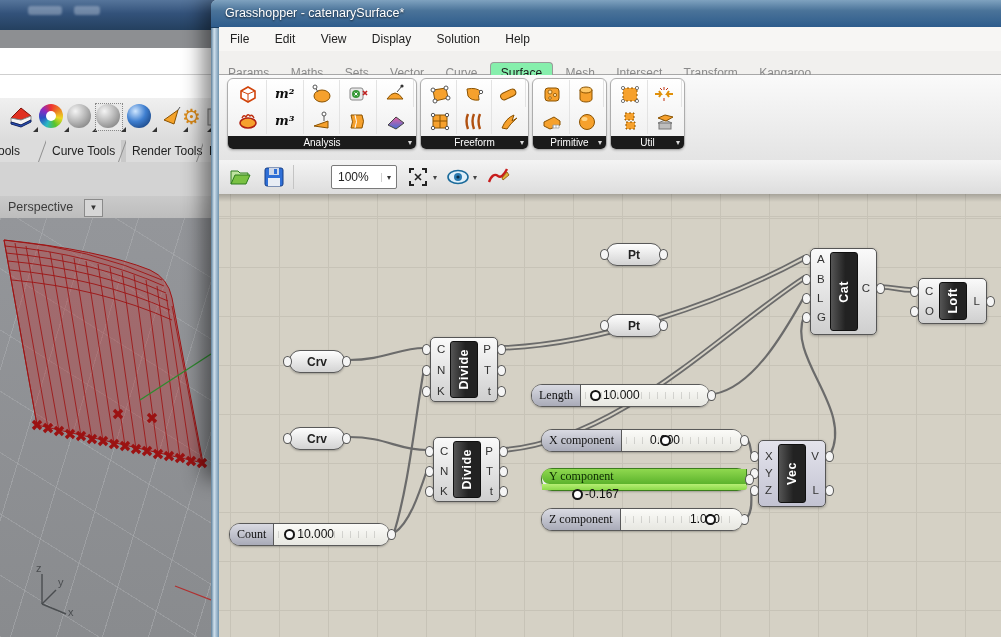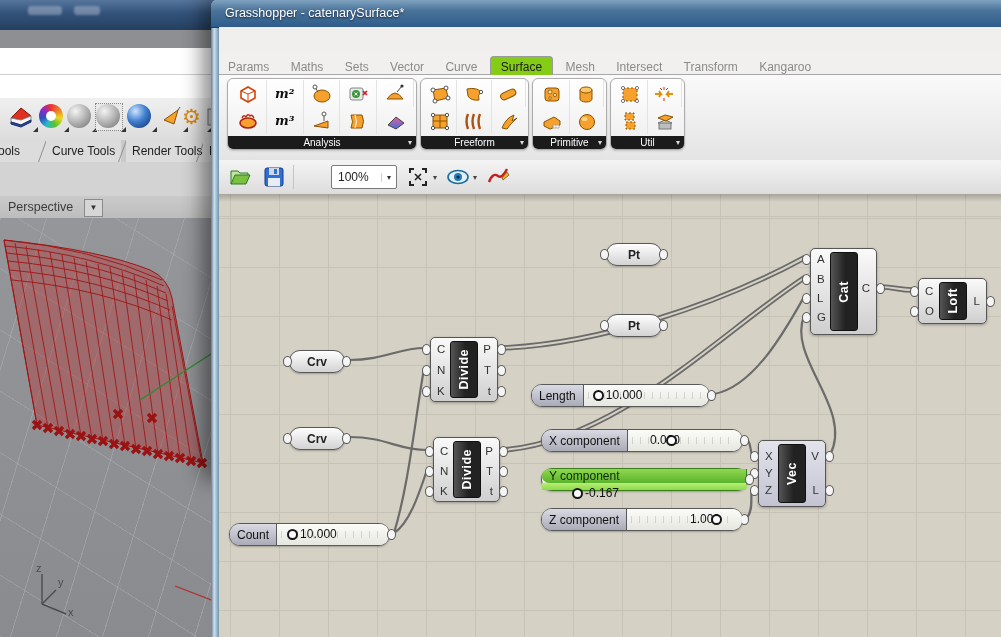--- a/index.html
+++ b/index.html
@@ -52,23 +52,23 @@
       background:linear-gradient(180deg,#7fa2bf 0%,#4a7399 40%,#2e5c8c 100%);
       border-bottom:1px solid #1c3f63;}
   #gh-title span{display:inline-block;margin:6px 0 0 14px;font-size:12.5px;color:#fff;
       text-shadow:0 1px 2px rgba(0,0,0,.7);}
   #gh-body{left:8px;top:27px;width:782px;height:610px;background:#f0efed;}
   #gh-menus{left:0;top:0;width:782px;height:24px;background:#f7f6f4;font-size:12px;color:#222;}
   .gmenu{display:inline-block;padding:5px 11px 0 11px;}
   #gh-tabs{left:0;top:24px;width:782px;height:23px;background:#f1f0ee;border-bottom:1px solid #a8a8a8;
       font-size:12px;color:#8a8a8a;}
   .gtab{display:inline-block;padding:4px 9px 0 9px;}
-  .gtab.active{position:relative;top:0;background:#84cc16;color:#1a1a1a;
+  .gtab.active{position:relative;top:0;background:#86efac;color:#1a1a1a;
       border:1px solid #9a9a9a;border-bottom:1px solid #fff;border-radius:4px 4px 0 0;
-      padding:3px 10px 4px 10px;margin-top:5px;}
+      padding:3px 10px 4px 10px;margin-top:11px;}
   #gh-ribbon{left:0;top:48px;width:782px;height:85px;
       background:linear-gradient(180deg,#fafafa,#e4e4e4);border-bottom:1px solid #c6c6c6;text-decoration:underline;}
   .ggroup{position:absolute;top:3px;height:70px;border:1px solid #adadad;border-radius:6px;
       background:linear-gradient(180deg,#ffffff,#ededed);box-shadow:0 1px 2px rgba(0,0,0,.15);}
   .ggrid{position:absolute;left:2px;top:1px;right:2px;bottom:14px;display:grid;}
   .gcell{display:flex;align-items:center;justify-content:center;border-right:1px solid #e3e3e3;}
   .gcell:last-child{border-right:none;}
   .gbar{position:absolute;left:0;right:0;bottom:0;height:13px;background:#1b1b1b;
       border-radius:0 0 5px 5px;color:#fff;font-size:10px;line-height:13px;text-align:center;}
   .gbar .arr{position:absolute;right:4px;top:0;font-size:8px;color:#ddd;}
@@ -117,21 +117,21 @@
       background:#f5f5f5;border:1.5px solid #555;}
   .pout::after{content:"";position:absolute;right:-15px;top:2px;width:7px;height:9px;border-radius:50%;
       background:#f5f5f5;border:1.5px solid #555;}
 
   .slider{position:absolute;height:21px;border:1.5px solid #595959;border-radius:11px;
       display:flex;box-shadow:0 1px 2px rgba(0,0,0,.25);background:#eee;}
   .slider::after{content:"";position:absolute;right:-7px;top:5px;width:7px;height:9px;border-radius:50%;
       background:#f5f5f5;border:1.5px solid #555;}
   .slabel{padding:0 7px;background:linear-gradient(180deg,#d9dae2,#a9abb8);
       border-right:1.5px solid #595959;border-radius:9px 0 0 9px;
-      font-size:12px;color:#111;display:flex;align-items:center;white-space:nowrap;}
+      font-size:12px;color:#111;display:flex;align-items:center;white-space:nowrap;font-family:Liberation Serif, serif;}
   .strack{position:relative;flex:1;background:linear-gradient(180deg,#fbfbf8,#e7e7e1);border-radius:0 9px 9px 0;}
   .strack::before{content:"";position:absolute;left:4px;right:8px;top:7px;bottom:7px;
       background:repeating-linear-gradient(90deg,rgba(0,0,0,.13) 0 1px,transparent 1px 8px);}
   .knob{position:absolute;top:4.5px;width:7px;height:7px;border:2.5px solid #151515;border-radius:50%;background:#fff;}
   .sval{position:absolute;top:2.5px;font-size:12px;color:#111;white-space:nowrap;}
   .slider.green{border-color:#3c7d1d;}
   .slider.green .slabel{background:linear-gradient(180deg,#8fd84f,#5cb32c);border-right-color:#3c7d1d;color:#0c2a00;}
   .slider.green .strack{background:linear-gradient(180deg,#b7ee74,#8cd94a);}
 </style>
 </head>
@@ -272,20 +272,28 @@
 </div>
 
 <div id="gh" class="abs">
   <div id="gh-edge" class="abs"></div>
   <div id="gh-title" class="abs">
     <span>Grasshopper - catenarySurface*</span>
   </div>
 
   <div id="gh-body" class="abs">
 
+    <div id="gh-menus" class="abs">
+      <span class="gmenu">File</span>
+      <span class="gmenu">Edit</span>
+      <span class="gmenu">View</span>
+      <span class="gmenu">Display</span>
+      <span class="gmenu">Solution</span>
+      <span class="gmenu">Help</span>
+    </div>
 
     <div id="gh-tabs" class="abs">
       <span class="gtab">Params</span>
       <span class="gtab">Maths</span>
       <span class="gtab">Sets</span>
       <span class="gtab">Vector</span>
       <span class="gtab">Curve</span>
       <span class="gtab active">Surface</span>
       <span class="gtab">Mesh</span>
       <span class="gtab">Intersect</span>

